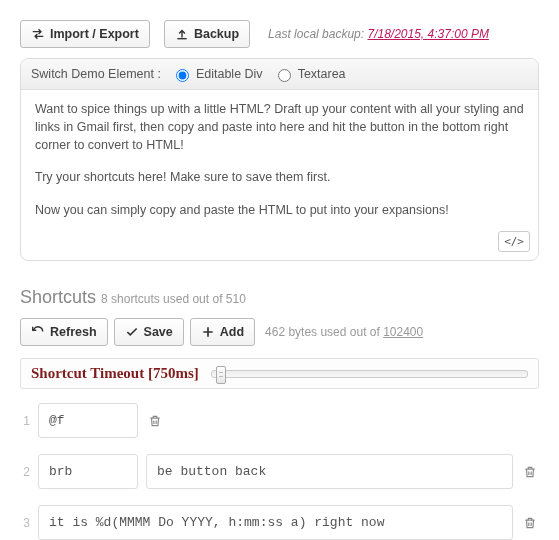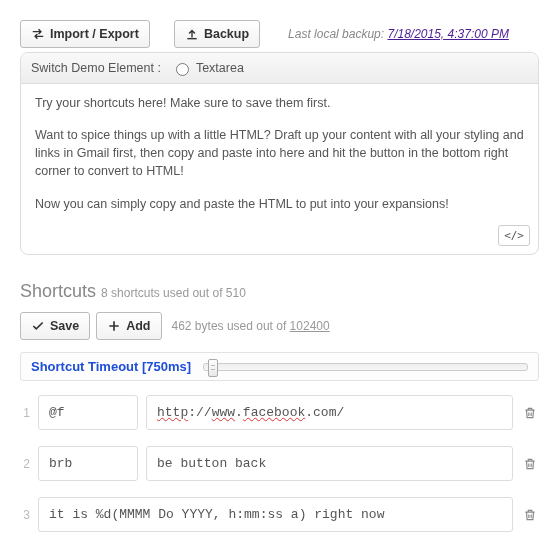--- a/index.html
+++ b/index.html
@@ -5,37 +5,37 @@
   * { box-sizing: border-box; }
   body {
     margin: 0;
     padding: 20px;
     font-family: "Helvetica Neue", Helvetica, Arial, sans-serif;
     font-size: 13px;
     color: #333;
     background: #fff;
     width: 559px;
   }
-  .top-bar { display: flex; align-items: center; gap: 24px; margin-bottom: 4px; }
+  .top-bar { display: flex; align-items: center; gap: 14px; margin-bottom: 10px; }
   .btn {
     display: inline-flex;
     align-items: center;
     gap: 5px;
     padding: 6px 10px;
     background: linear-gradient(#fff,#f2f2f2);
     border: 1px solid #bbb;
     border-radius: 3px;
     font-weight: bold;
     font-size: 12.5px;
     cursor: pointer;
     color: #333;
   }
   .btn svg { width: 14px; height: 14px; }
   .backup-info { font-style: italic; color: #888; font-size: 12px; margin-left: 4px; }
-  .backup-link { color: #4c1d95; text-decoration: underline; font-style: italic; }
+  .backup-link { color: #be185d; text-decoration: underline; font-style: italic; }
   .demo-panel {
     border: 1px solid #ddd;
     border-radius: 8px;
     margin-bottom: 26px;
     overflow: hidden;
   }
   .demo-header {
     background: linear-gradient(#f9f9f9,#ededed);
     border-bottom: 1px solid #ddd;
     padding: 7px 10px;
@@ -76,21 +76,21 @@
   .timeout-row {
     border: 1px solid #e2e2e2;
     border-radius: 3px;
     padding: 6px 10px;
     display: flex;
     align-items: center;
     gap: 12px;
     margin-bottom: 14px;
     background:#fdfdfd;
   }
-  .timeout-label { font-weight: bold; font-size: 13px; color:#1d4ed8; }
+  .timeout-label { font-weight: bold; font-size: 15px; color:#7f1d1d;font-family:Liberation Serif, serif; }
   .slider {
     flex: 1;
     height: 8px;
     background: linear-gradient(#eee,#f6f6f6);
     border: 1px solid #ccc;
     border-radius: 3px;
     position: relative;
   }
   .slider-handle {
     position: absolute;
@@ -158,39 +158,50 @@
   <span class="backup-info">
     <span>Last local backup:</span>
     <a href="#" class="backup-link">7/18/2015, 4:37:00 PM</a>
   </span>
 </div>
 
 <div class="demo-panel">
   <div class="demo-header">
     <span>Switch Demo Element :</span>
     <label>
+      <input type="radio" name="demoswitch" checked="" style="">
+      <span>Editable Div</span>
+    </label>
+    <label>
       <input type="radio" name="demoswitch" style="">
       <span>Textarea</span>
     </label>
   </div>
   <div class="demo-body" contenteditable="true" style="">
+    <p>Want to spice things up with a little HTML? Draft up your content with all your styling and links in Gmail first, then copy and paste into here and hit the button in the bottom right corner to convert to HTML!</p>
     <p>Try your shortcuts here! Make sure to save them first.</p>
-    <p>Want to spice things up with a little HTML? Draft up your content with all your styling and links in Gmail first, then copy and paste into here and hit the button in the bottom right corner to convert to HTML!</p>
     <p>Now you can simply copy and paste the HTML to put into your expansions!</p>
     <button class="html-btn" contenteditable="false" style="">&lt;/&gt;</button>
   </div>
 </div>
 
 <div>
   <h2 class="section-title">
     <span>Shortcuts</span>
     <span class="section-sub">8 shortcuts used out of 510</span>
   </h2>
 
   <div class="shortcuts-bar">
+    <button class="btn">
+      <svg viewBox="0 0 24 24" fill="none" stroke="#333" stroke-width="2.4">
+          <path d="M20 11A8 8 0 0 0 5 7.3L3 9"></path>
+          <path d="M3 3v6h6"></path>
+        </svg>
+      <span>Refresh</span>
+    </button>
     <button class="btn">
       <svg viewBox="0 0 24 24" fill="none" stroke="#333" stroke-width="2.8">
           <path d="M4 12l5 5L20 6"></path>
         </svg>
       <span>Save</span>
     </button>
     <button class="btn">
       <svg viewBox="0 0 24 24" fill="none" stroke="#333" stroke-width="2.8">
           <path d="M12 4v16M4 12h16"></path>
         </svg>
@@ -205,21 +216,20 @@
     <span class="timeout-label">Shortcut Timeout [750ms]</span>
     <div class="slider">
       <div class="slider-handle"></div>
     </div>
   </div>
 
   <div id="rows">
       <div class="shortcut-row">
         <div class="row-num">1</div>
         <input class="sc-input sc-key" value="@f" style="">
-        <div class="sc-input sc-val" contenteditable="true" style=""><span class="wavy linkish">http</span>://<span class="wavy linkish">www</span>.<span class="wavy linkish">facebook</span>.com/</div>
         <button class="del-btn">
           <svg viewBox="0 0 24 24" fill="none" stroke="#888" stroke-width="2">
             <path d="M4 7h16M9 7V4h6v3M6 7l1 13h10l1-13"></path>
             <path d="M10 11v6M14 11v6"></path>
           </svg>
         </button>
       </div>
       <div class="shortcut-row">
         <div class="row-num">2</div>
         <input class="sc-input sc-key" value="brb" style="">

